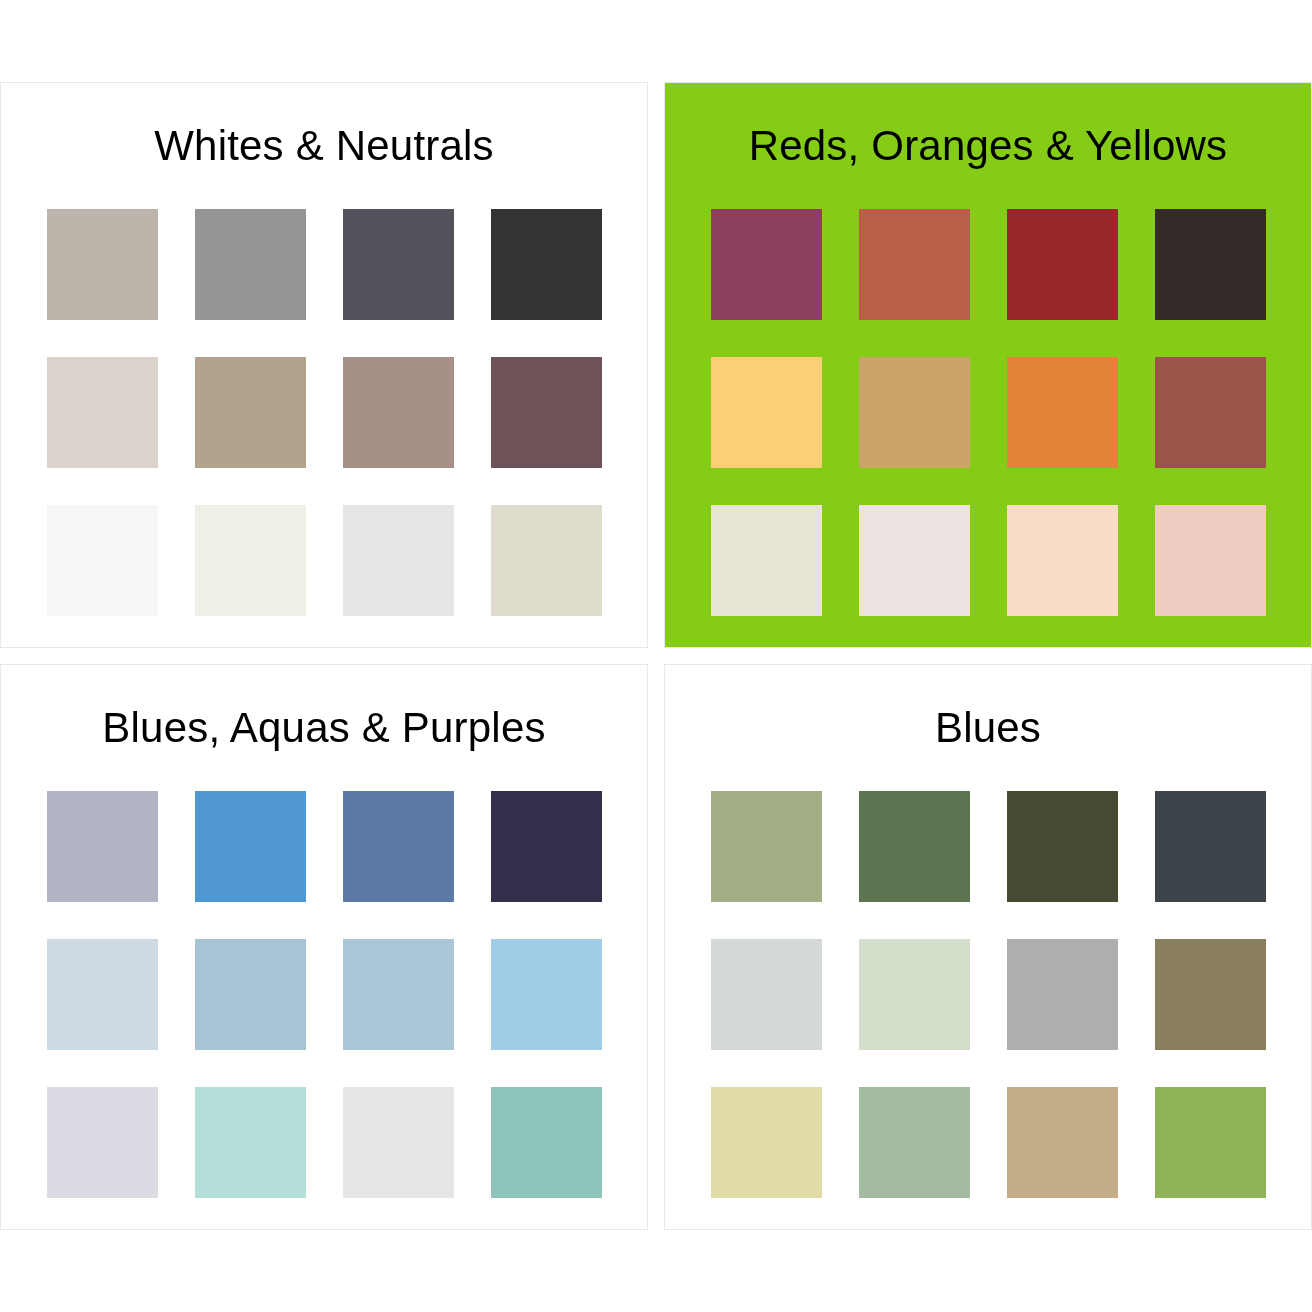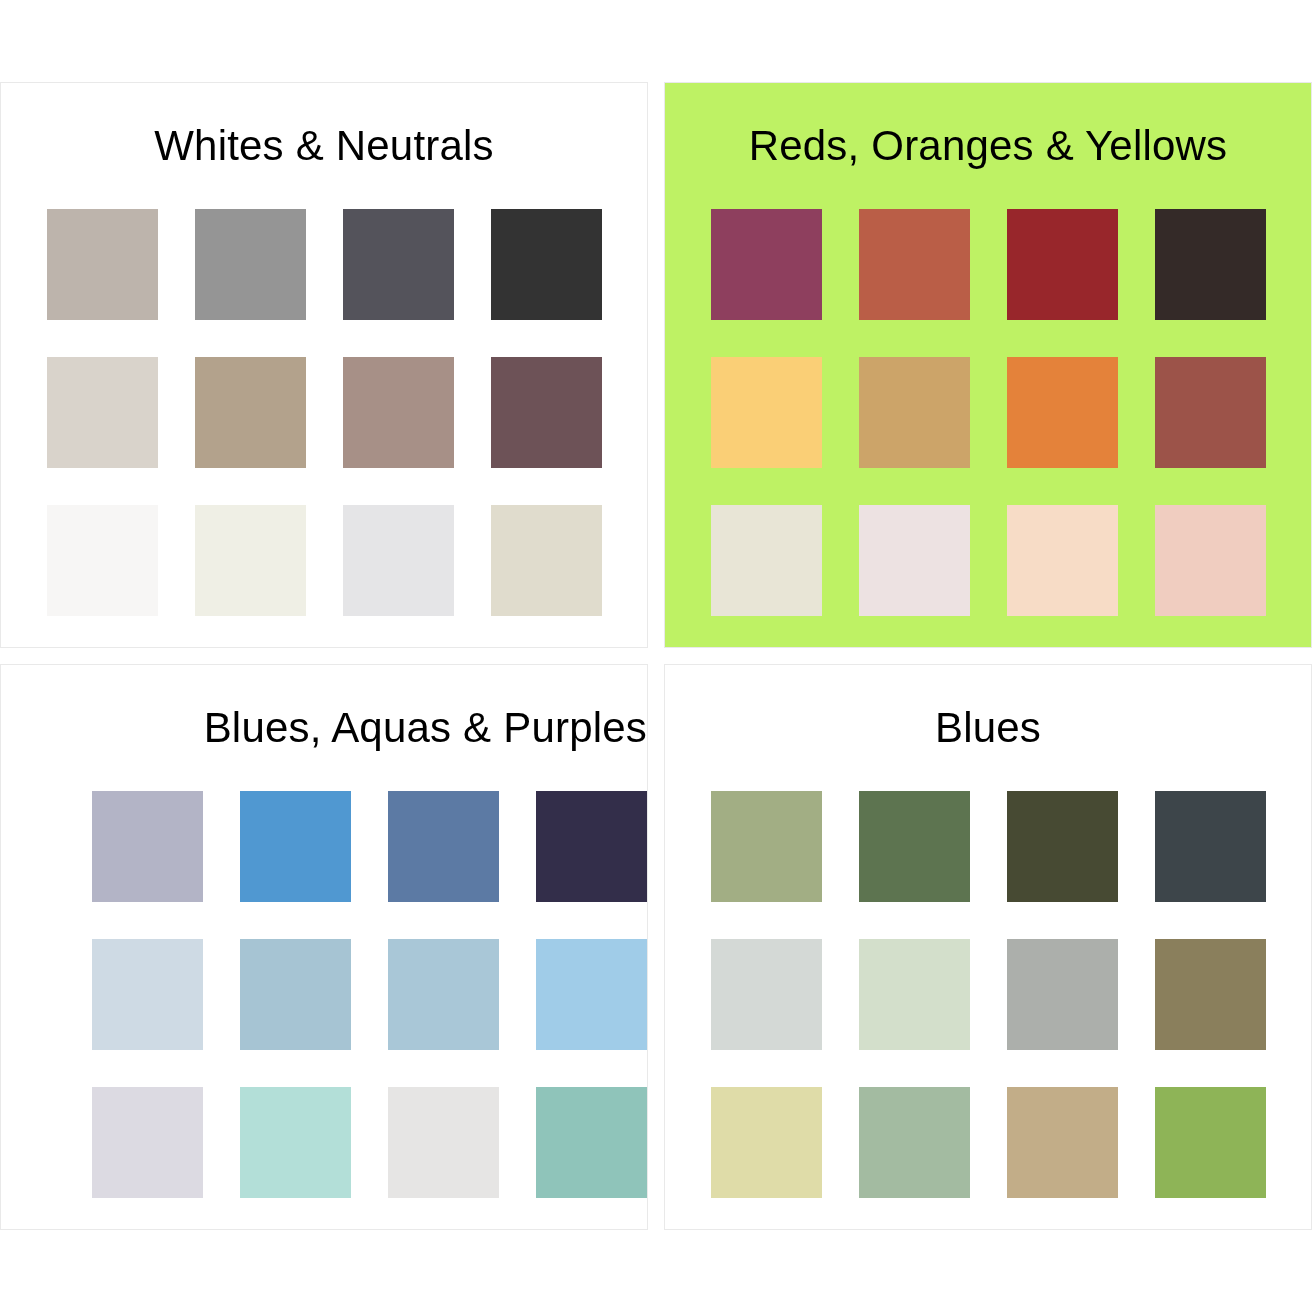--- a/index.html
+++ b/index.html
@@ -78,38 +78,38 @@
         <div class="swatch" style="background-color: rgb(217, 211, 203);"></div>
         <div class="swatch" style="background-color: rgb(179, 162, 140);"></div>
         <div class="swatch" style="background-color: rgb(167, 144, 135);"></div>
         <div class="swatch" style="background-color: rgb(109, 82, 87);"></div>
         <div class="swatch" style="background-color: rgb(247, 246, 245);"></div>
         <div class="swatch" style="background-color: rgb(239, 239, 229);"></div>
         <div class="swatch" style="background-color: rgb(229, 229, 231);"></div>
         <div class="swatch" style="background-color: rgb(224, 220, 205);"></div>
       </div>
     </section>
-    <section class="palette-panel" style="border-color: rgb(233, 233, 233); background: #bef264;">
+    <section class="palette-panel" style="border-color: rgb(233, 233, 233); background: #84cc16;">
       <h2 class="panel-title" style="color: rgb(0, 0, 0);">Reds, Oranges &amp; Yellows</h2>
       <div class="swatch-grid">
         <div class="swatch" style="background-color: rgb(142, 63, 94);"></div>
         <div class="swatch" style="background-color: rgb(186, 94, 71);"></div>
         <div class="swatch" style="background-color: rgb(152, 38, 43);"></div>
         <div class="swatch" style="background-color: rgb(52, 42, 40);"></div>
         <div class="swatch" style="background-color: rgb(250, 207, 118);"></div>
         <div class="swatch" style="background-color: rgb(204, 164, 105);"></div>
         <div class="swatch" style="background-color: rgb(228, 130, 58);"></div>
         <div class="swatch" style="background-color: rgb(156, 83, 73);"></div>
         <div class="swatch" style="background-color: rgb(232, 229, 214);"></div>
         <div class="swatch" style="background-color: rgb(237, 226, 226);"></div>
         <div class="swatch" style="background-color: rgb(247, 220, 198);"></div>
         <div class="swatch" style="background-color: rgb(240, 205, 192);"></div>
       </div>
     </section>
-    <section class="palette-panel" style="border-color: rgb(233, 233, 233); background: rgb(255, 255, 255); align-items: flex-end;">
+    <section class="palette-panel" style="border-color: rgb(233, 233, 233); background: rgb(255, 255, 255);">
       <h2 class="panel-title" style="color: rgb(0, 0, 0);">Blues, Aquas &amp; Purples</h2>
       <div class="swatch-grid">
         <div class="swatch" style="background-color: rgb(179, 180, 198);"></div>
         <div class="swatch" style="background-color: rgb(80, 152, 209);"></div>
         <div class="swatch" style="background-color: rgb(92, 122, 164);"></div>
         <div class="swatch" style="background-color: rgb(51, 46, 74);"></div>
         <div class="swatch" style="background-color: rgb(206, 218, 228);"></div>
         <div class="swatch" style="background-color: rgb(166, 196, 211);"></div>
         <div class="swatch" style="background-color: rgb(169, 199, 215);"></div>
         <div class="swatch" style="background-color: rgb(160, 204, 232);"></div>

